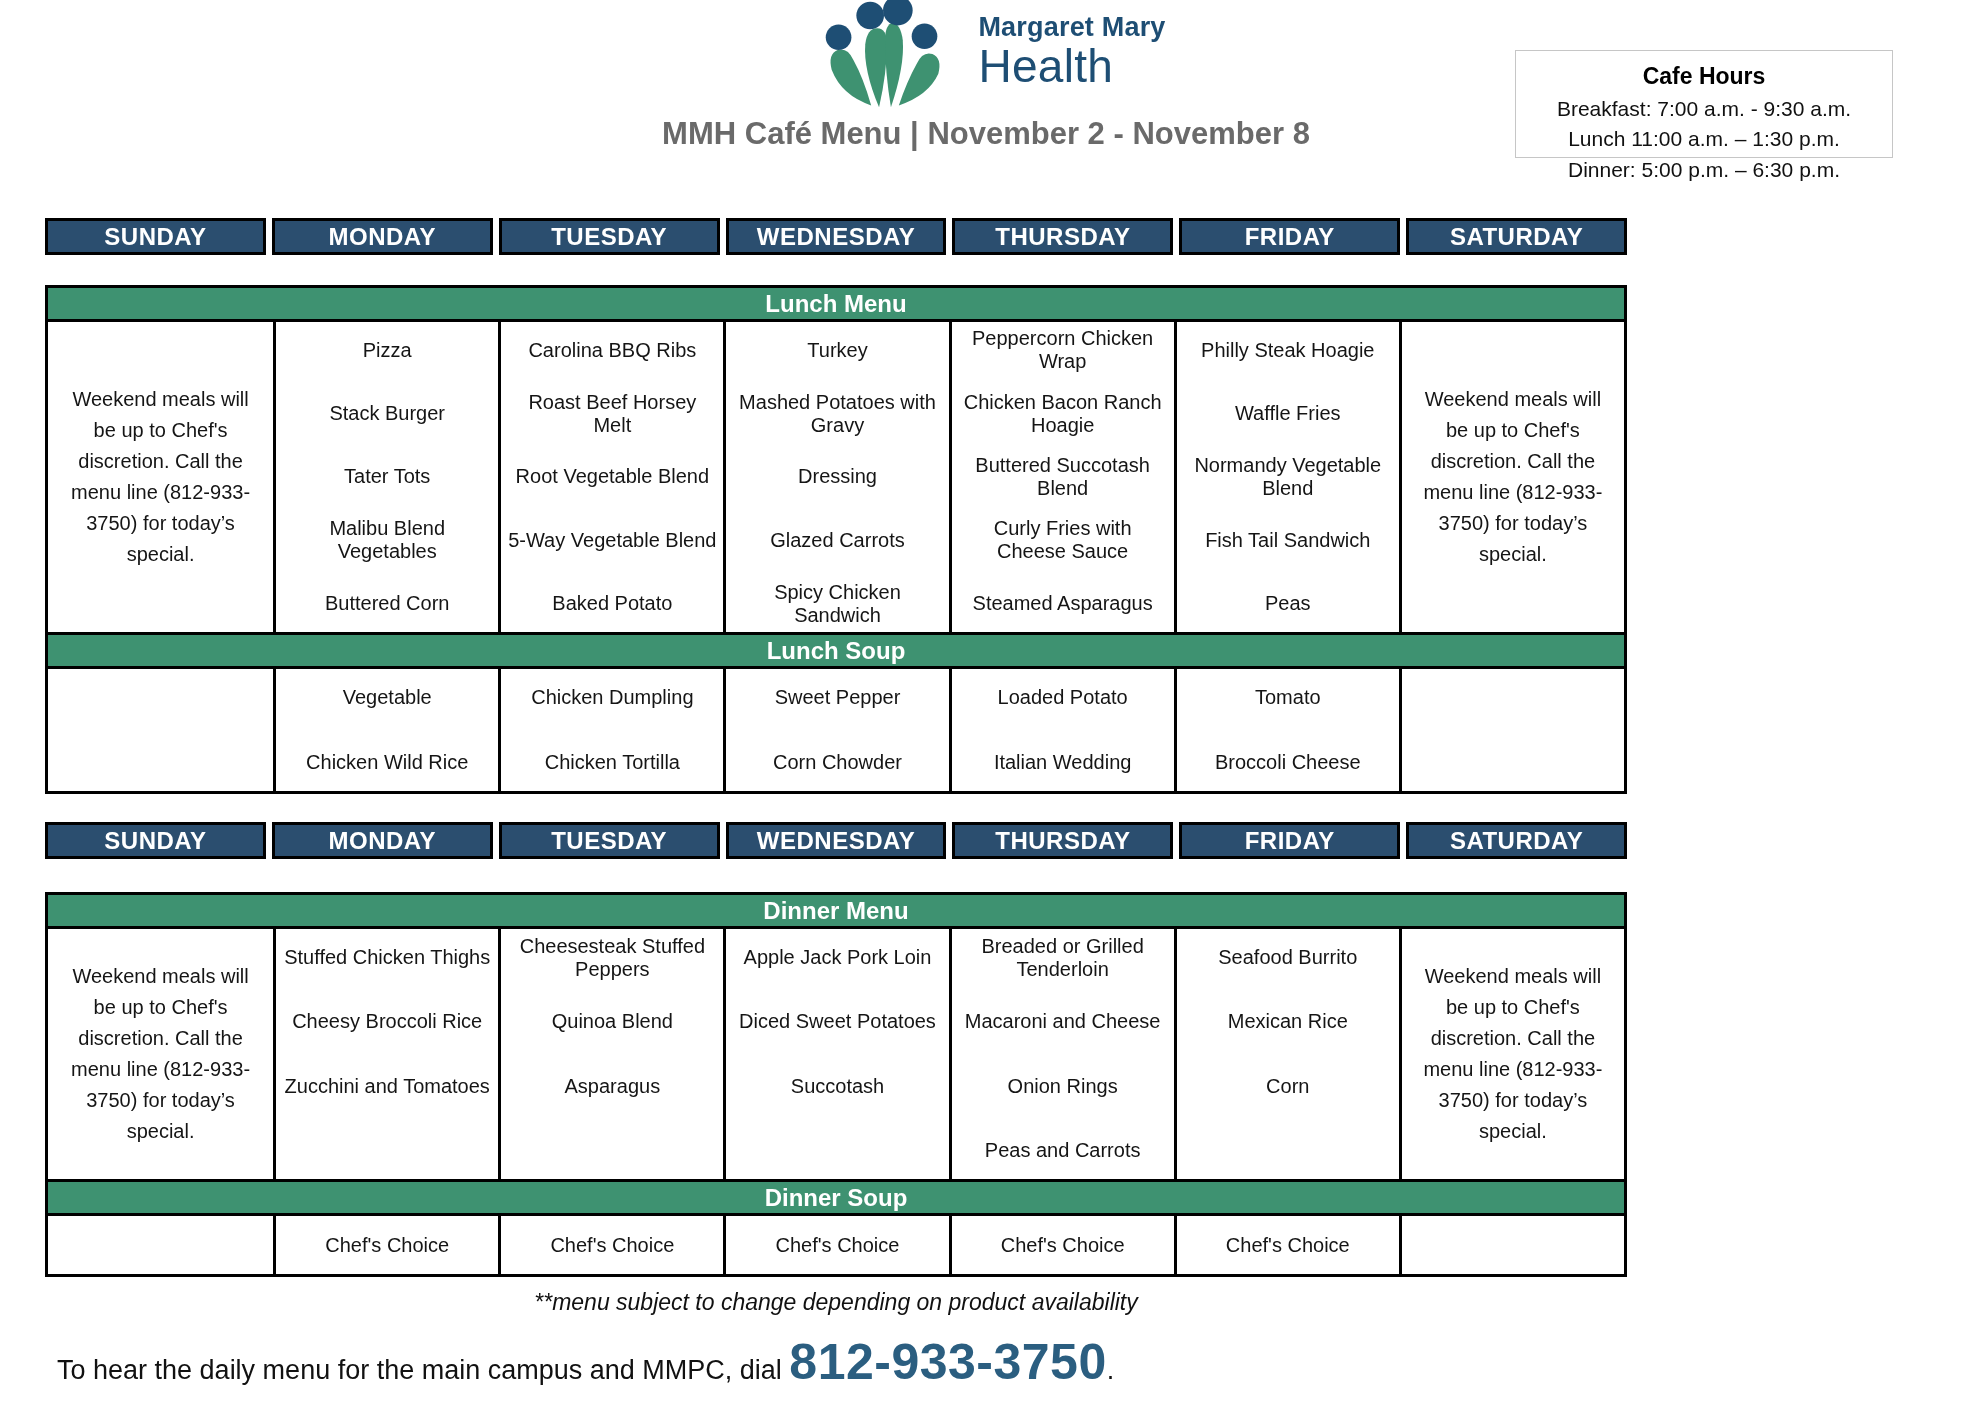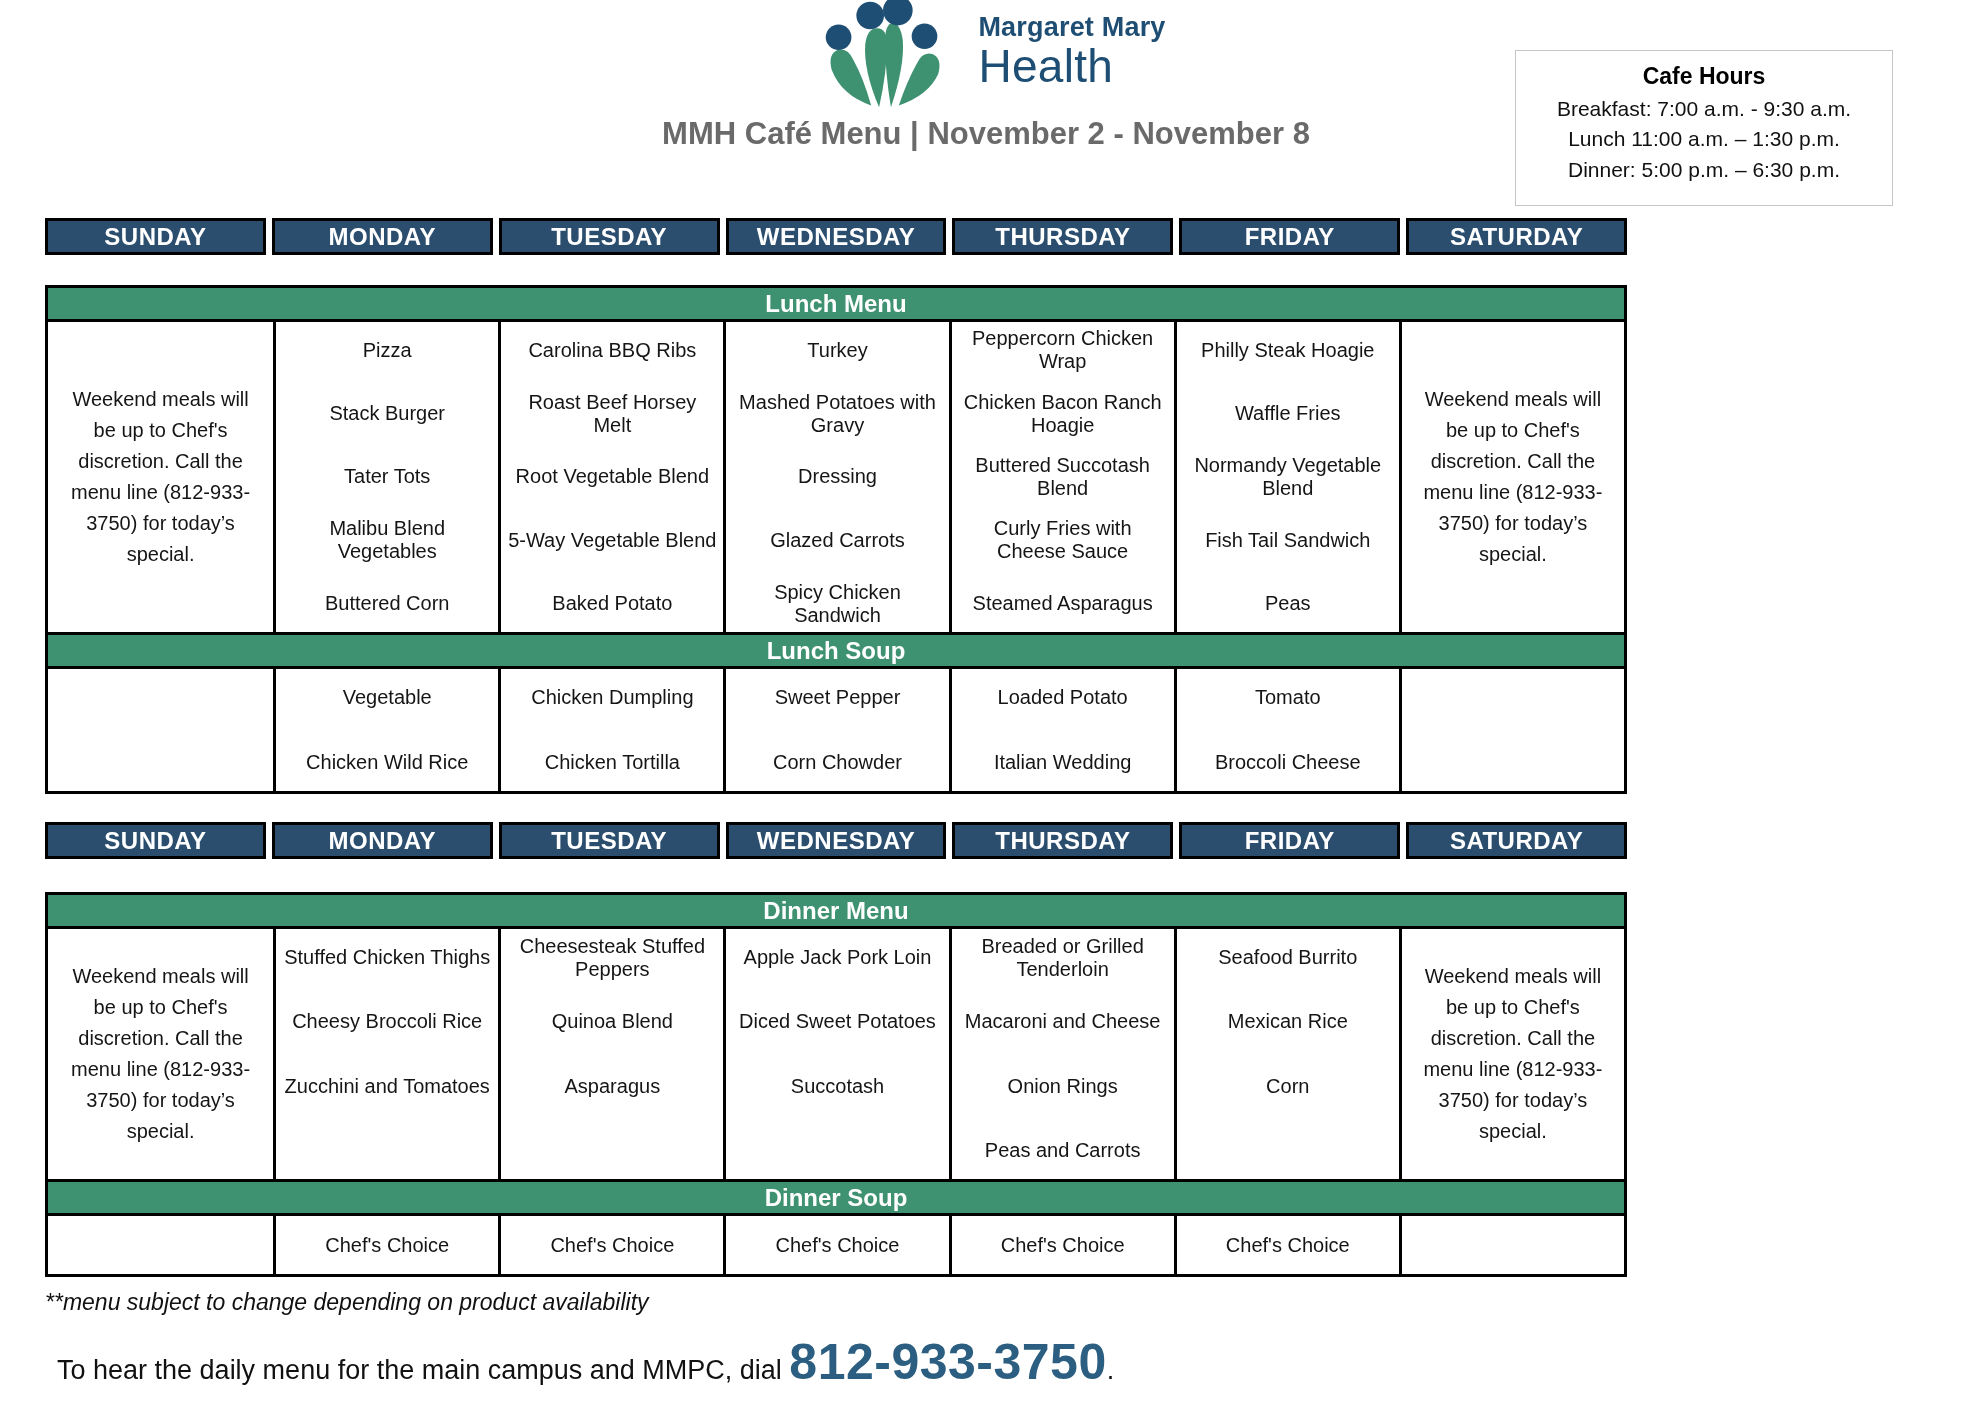--- a/index.html
+++ b/index.html
@@ -10,21 +10,21 @@
   }
   
   .top { position:relative; height:218px; }
   .brand { display:flex; justify-content:center; align-items:flex-start; }
   .brand svg { display:block; }
   .brand-text { margin-left:14px; padding-top:12px; color:#1E4E74; }
   .brand-line1 { font-size:27px; font-weight:600; letter-spacing:0.2px; }
   .brand-line2 { font-size:46px; font-weight:normal; line-height:1.02; letter-spacing:0.3px; }
   .page-title { text-align:center; font-size:31px; font-weight:bold; color:#6A6A6A; margin-top:4px; }
   .cafe-hours {
-    position:absolute; top:50px; left:1515px; width:378px; height:156px;
+    position:absolute; top:50px; left:1515px; width:378px; height:108px;
     border:1px solid #C6C6C6; background:#fff; text-align:center; padding-top:12px;
   }
   .ch-title { font-size:23px; font-weight:bold; color:#000; margin-bottom:4px; }
   .ch-line { font-size:21px; color:#111; line-height:1.45; }
 
   
   .table-wrap { margin:0 37px 0 45px; width:1582px; }
   .days-row { display:grid; grid-template-columns:repeat(7,1fr); column-gap:6px; }
   .day-cell {
     background:#2B4E6F; border:3px solid #000; color:#fff; font-weight:bold;
@@ -41,21 +41,21 @@
   .items-cell { display:grid; align-items:center; padding:0 6px;gap:7px; }
   .lunch-cell  { height:310px; grid-template-rows:repeat(5,1fr); }
   .soup-cell   { height:122px; grid-template-rows:repeat(2,1fr); }
   .dinner-cell { height:250px; grid-template-rows:repeat(4,1fr); }
   .dsoup-cell  { height:58px;  grid-template-rows:1fr; }
   .note-cell { display:flex; align-items:center; justify-content:center; padding:0 13px; }
   .note { font-size:20px; line-height:1.55; }
   .spacer-30 { height:30px; } .spacer-28 { height:28px; } .spacer-33 { height:33px; }
 
   
-  .footnote { text-align:left; font-size:23px; font-style:italic; color:#111; margin-top:12px; }
+  .footnote { text-align:center; font-size:23px; font-style:italic; color:#111; margin-top:12px; }
   .phone-line { margin:17px 0 0 12px; font-size:27px; color:#111; }
   .phone-number { font-size:50px; font-weight:bold; color:#2B5E80; letter-spacing:0.5px; }
 </style>
 </head>
 <body>
 
 <div class="top">
   <div class="brand">
     <span>
       <svg width="158" height="112" viewBox="0 0 160 112" aria-hidden="true">

